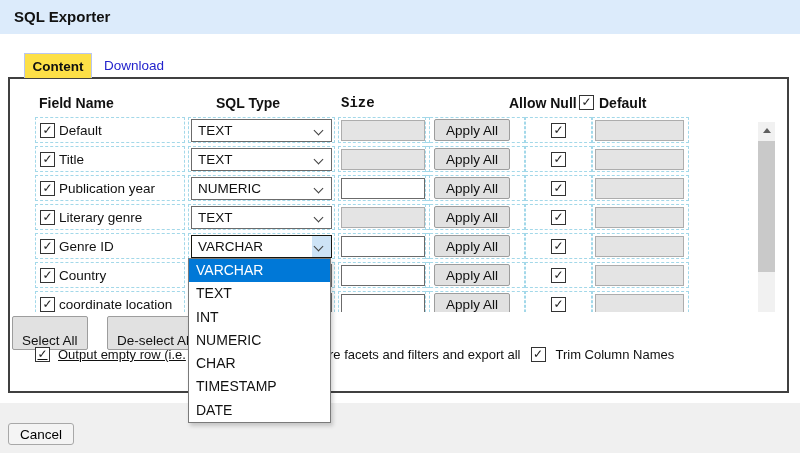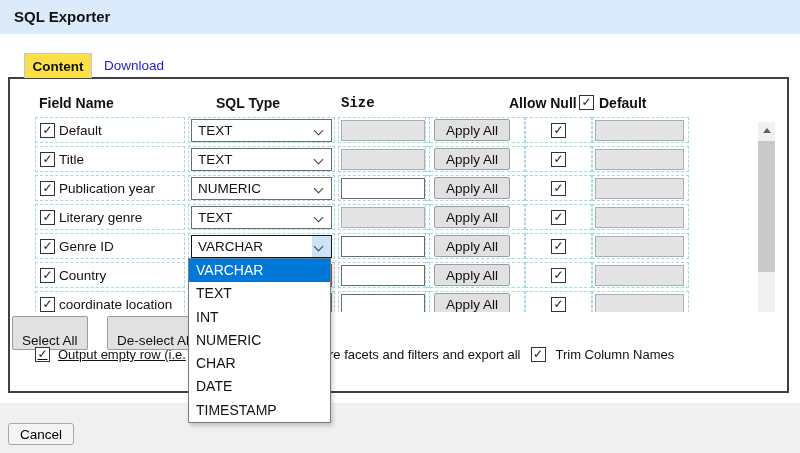--- a/index.html
+++ b/index.html
@@ -284,15 +284,15 @@
 <div class="footer">
   <button class="cancel">Cancel</button>
 </div>
 
 <div class="ddlist" id="ddlist">
     <div class="dditem hl">VARCHAR</div>
     <div class="dditem">TEXT</div>
     <div class="dditem">INT</div>
     <div class="dditem">NUMERIC</div>
     <div class="dditem">CHAR</div>
+    <div class="dditem">TIMESTAMP</div>
     <div class="dditem">DATE</div>
-    <div class="dditem">TIMESTAMP</div>
   </div>
 
 </body></html>

